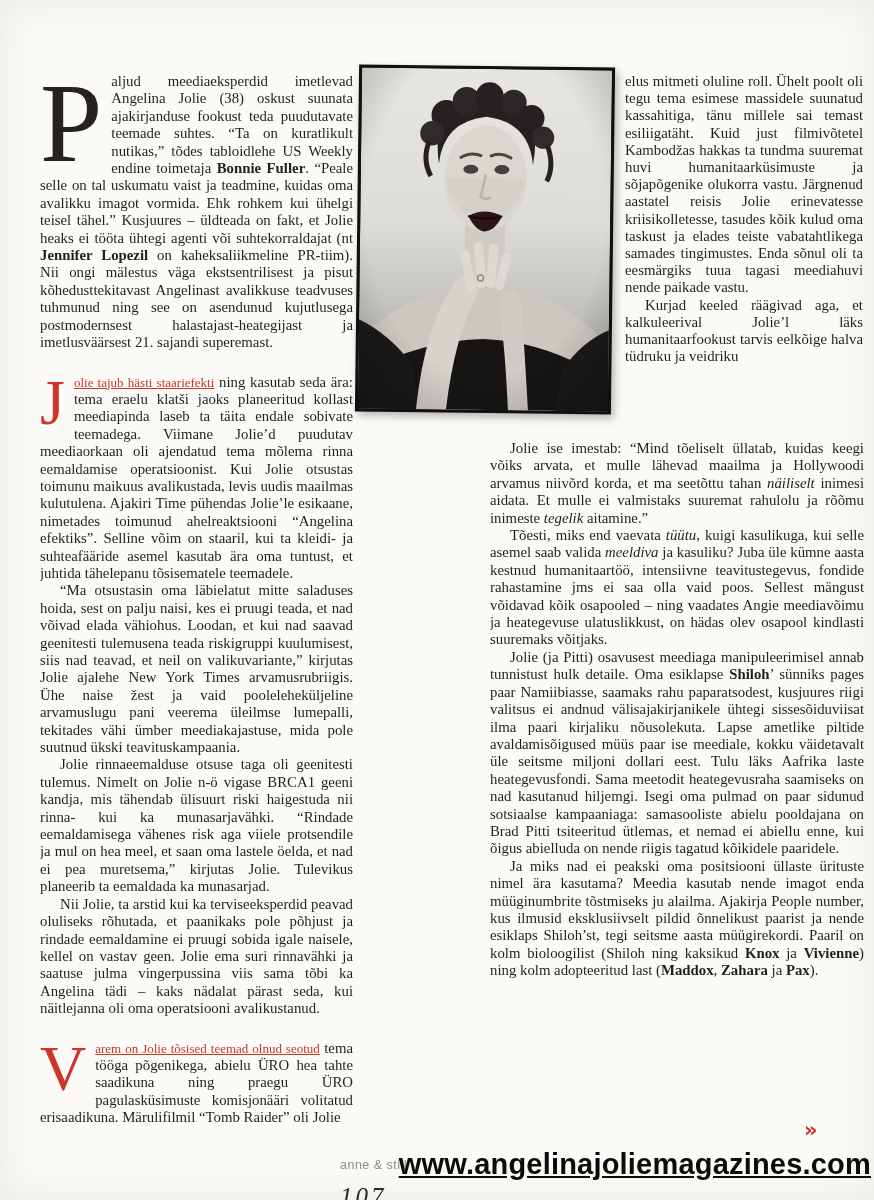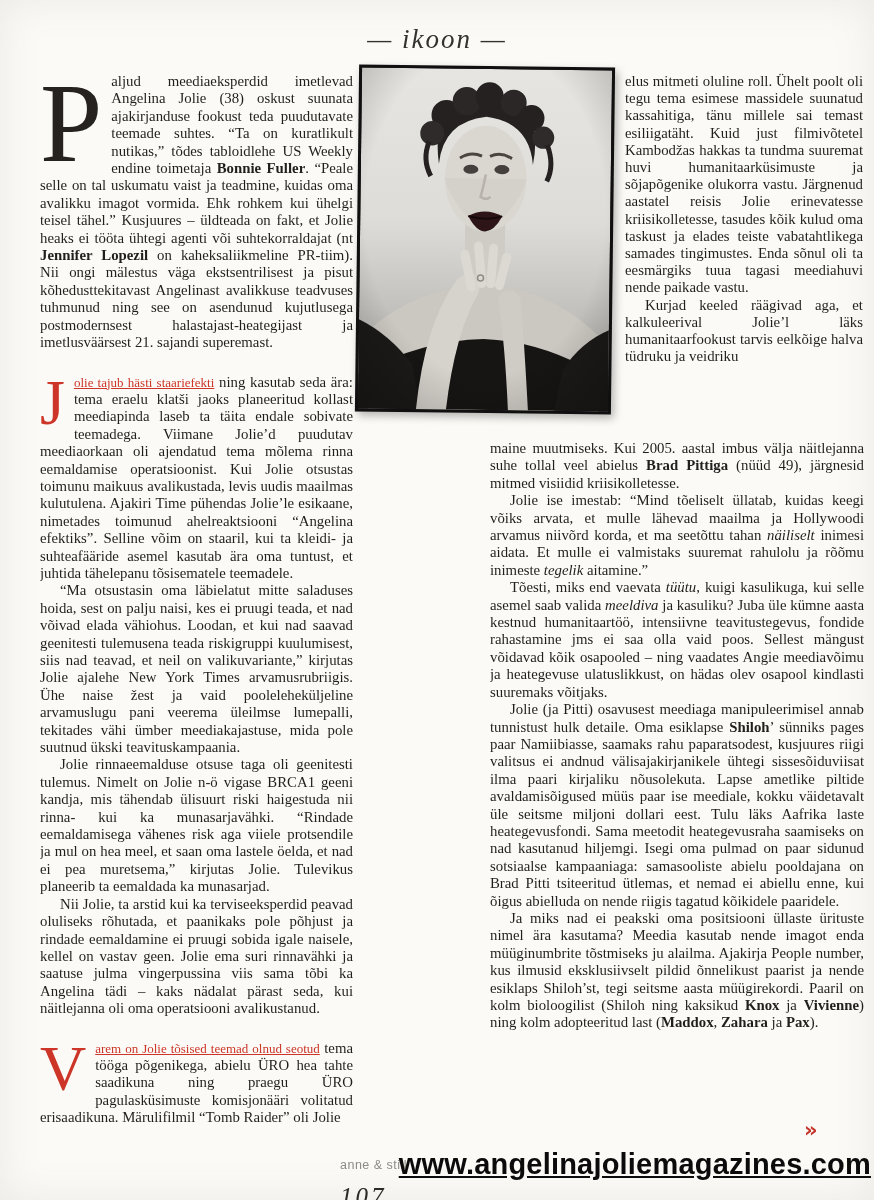--- a/index.html
+++ b/index.html
@@ -67,21 +67,20 @@
     position:absolute;right:3px;top:1148px;
     font-family:"Liberation Sans", sans-serif;font-weight:bold;
     font-size:29px;color:#0b0b0b;letter-spacing:.2px;text-decoration:underline;
   }
 </style>
 </head>
 <body>
 
 <div class="page">
 
-  <div class="kicker">— ikoon —</div>
 
   <div class="col col-left">
       <p class="para has-cap"><span class="dropcap dc-P">P</span><span>aljud meediaeksperdid imetlevad Angelina Jolie (38) oskust suunata ajakirjanduse fookust teda puudutavate teemade suhtes. “Ta on kuratlikult nutikas,” tõdes tabloidlehe US Weekly endine toimetaja </span><span class="seg-b">Bonnie Fuller</span><span>. “Peale selle on tal uskumatu vaist ja teadmine, kuidas oma avalikku imagot vormida. Ehk rohkem kui ühelgi teisel tähel.” Kusjuures – üldteada on fakt, et Jolie heaks ei tööta ühtegi agenti või suhtekorraldajat (nt </span><span class="seg-b">Jennifer Lopezil</span><span> on kaheksaliikmeline PR-tiim). Nii ongi mälestus väga ekstsentrilisest ja pisut kõhedusttekitavast Angelinast avalikkuse teadvuses tuhmunud ning see on asendunud kujutlusega postmodernsest halastajast-heategijast ja imetlusväärsest 21. sajandi superemast.</span></p>
       <p class="para has-cap"><span class="dropcap dc-red">J</span><span class="seg-r">olie tajub hästi staariefekti</span><span> ning kasutab seda ära: tema eraelu klatši jaoks planeeritud kollast meediapinda laseb ta täita endale sobivate teemadega. Viimane Jolie’d puudutav meediaorkaan oli ajendatud tema mõlema rinna eemaldamise operatsioonist. Kui Jolie otsustas toimunu maikuus avalikustada, levis uudis maailmas kulutulena. Ajakiri Time pühendas Jolie’le esikaane, nimetades toimunud ahelreaktsiooni “Angelina efektiks”. Selline võim on staaril, kui ta kleidi- ja suhteafääride asemel kasutab ära oma tuntust, et juhtida tähelepanu tõsisematele teemadele.</span></p>
       <p class="para indent"><span>“Ma otsustasin oma läbielatut mitte saladuses hoida, sest on palju naisi, kes ei pruugi teada, et nad võivad elada vähiohus. Loodan, et kui nad saavad geenitesti tulemusena teada riskigruppi kuulumisest, siis nad teavad, et neil on valikuvariante,” kirjutas Jolie ajalehe New York Times arvamusrubriigis. Ühe naise žest ja vaid pooleleheküljeline arvamuslugu pani veerema üleilmse lumepalli, tekitades vähi ümber meediakajastuse, mida pole suutnud ükski teavituskampaania.</span></p>
       <p class="para indent"><span>Jolie rinnaeemalduse otsuse taga oli geenitesti tulemus. Nimelt on Jolie n-ö vigase BRCA1 geeni kandja, mis tähendab ülisuurt riski haigestuda nii rinna- kui ka munasarjavähki. “Rindade eemaldamisega vähenes risk aga viiele protsendile ja mul on hea meel, et saan oma lastele öelda, et nad ei pea muretsema,” kirjutas Jolie. Tulevikus planeerib ta eemaldada ka munasarjad.</span></p>
       <p class="para indent"><span>Nii Jolie, ta arstid kui ka terviseeksperdid peavad oluliseks rõhutada, et paanikaks pole põhjust ja rindade eemaldamine ei pruugi sobida igale naisele, kellel on vastav geen. Jolie ema suri rinnavähki ja saatuse julma vingerpussina viis sama tõbi ka Angelina tädi – kaks nädalat pärast seda, kui näitlejanna oli oma operatsiooni avalikustanud.</span></p>
       <p class="para has-cap"><span class="dropcap dc-red">V</span><span class="seg-r">arem on Jolie tõsised teemad olnud seotud</span><span> tema tööga põgenikega, abielu ÜRO hea tahte saadikuna ning praegu ÜRO pagulasküsimuste komisjonääri volitatud erisaadikuna. Märulifilmil “Tomb Raider” oli Jolie</span></p>
     </div>
 
@@ -136,21 +135,20 @@
     </svg>
   </div>
 
 
   <div class="col col-narrow">
       <p class="para"><span>elus mitmeti oluline roll. Ühelt poolt oli tegu tema esimese massidele suunatud kassahitiga, tänu millele sai temast esiliigatäht. Kuid just filmivõtetel Kambodžas hakkas ta tundma suuremat huvi humanitaarküsimuste ja sõjapõgenike olukorra vastu. Järgnenud aastatel reisis Jolie erinevatesse kriisikolletesse, tasudes kõik kulud oma taskust ja elades teiste vabatahtlikega samades tingimustes. Enda sõnul oli ta eesmärgiks tuua tagasi meediahuvi nende paikade vastu.</span></p>
       <p class="para indent"><span>Kurjad keeled räägivad aga, et kalkuleerival Jolie’l läks humanitaarfookust tarvis eelkõige halva tüdruku ja veidriku</span></p>
     </div>
 
   <div class="col col-wide">
-      <p class="para"><span>maine muutmiseks. Kui 2005. aastal imbus välja näitlejanna suhe tollal veel abielus </span><span class="seg-b">Brad Pittiga</span><span> (nüüd 49), järgnesid mitmed visiidid kriisikolletesse.</span></p>
       <p class="para indent"><span>Jolie ise imestab: “Mind tõeliselt üllatab, kuidas keegi võiks arvata, et mulle lähevad maailma ja Hollywoodi arvamus niivõrd korda, et ma seetõttu tahan </span><span class="seg-i">näiliselt</span><span> inimesi aidata. Et mulle ei valmistaks suuremat rahulolu ja rõõmu inimeste </span><span class="seg-i">tegelik</span><span> aitamine.”</span></p>
       <p class="para indent"><span>Tõesti, miks end vaevata </span><span class="seg-i">tüütu</span><span>, kuigi kasulikuga, kui selle asemel saab valida </span><span class="seg-i">meeldiva</span><span> ja kasuliku? Juba üle kümne aasta kestnud humanitaartöö, intensiivne teavitustegevus, fondide rahastamine jms ei saa olla vaid poos. Sellest mängust võidavad kõik osapooled – ning vaadates Angie meediavõimu ja heategevuse ulatuslikkust, on hädas olev osapool kindlasti suuremaks võitjaks.</span></p>
       <p class="para indent"><span>Jolie (ja Pitti) osavusest meediaga manipuleerimisel annab tunnistust hulk detaile. Oma esiklapse </span><span class="seg-b">Shiloh</span><span>’ sünniks pages paar Namiibiasse, saamaks rahu paparatsodest, kusjuures riigi valitsus ei andnud välisajakirjanikele ühtegi sissesõiduviisat ilma paari kirjaliku nõusolekuta. Lapse ametlike piltide avaldamisõigused müüs paar ise meediale, kokku väidetavalt üle seitsme miljoni dollari eest. Tulu läks Aafrika laste heategevusfondi. Sama meetodit heategevusraha saamiseks on nad kasutanud hiljemgi. Isegi oma pulmad on paar sidunud sotsiaalse kampaaniaga: samasooliste abielu pooldajana on Brad Pitti tsiteeritud ütlemas, et nemad ei abiellu enne, kui õigus abielluda on nende riigis tagatud kõikidele paaridele.</span></p>
       <p class="para indent"><span>Ja miks nad ei peakski oma positsiooni üllaste ürituste nimel ära kasutama? Meedia kasutab nende imagot enda müüginumbrite tõstmiseks ju alailma. Ajakirja People number, kus ilmusid eksklusiivselt pildid õnnelikust paarist ja nende esiklaps Shiloh’st, tegi seitsme aasta müügirekordi. Paaril on kolm bioloogilist (Shiloh ning kaksikud </span><span class="seg-b">Knox</span><span> ja </span><span class="seg-b">Vivienne</span><span>) ning kolm adopteeritud last (</span><span class="seg-b">Maddox</span><span>, </span><span class="seg-b">Zahara</span><span> ja </span><span class="seg-b">Pax</span><span>).</span></p>
     </div>
 
   <div class="cont-marker">»</div>
 
   <div class="footer">
     <span class="mag">anne &amp; stiil</span>

